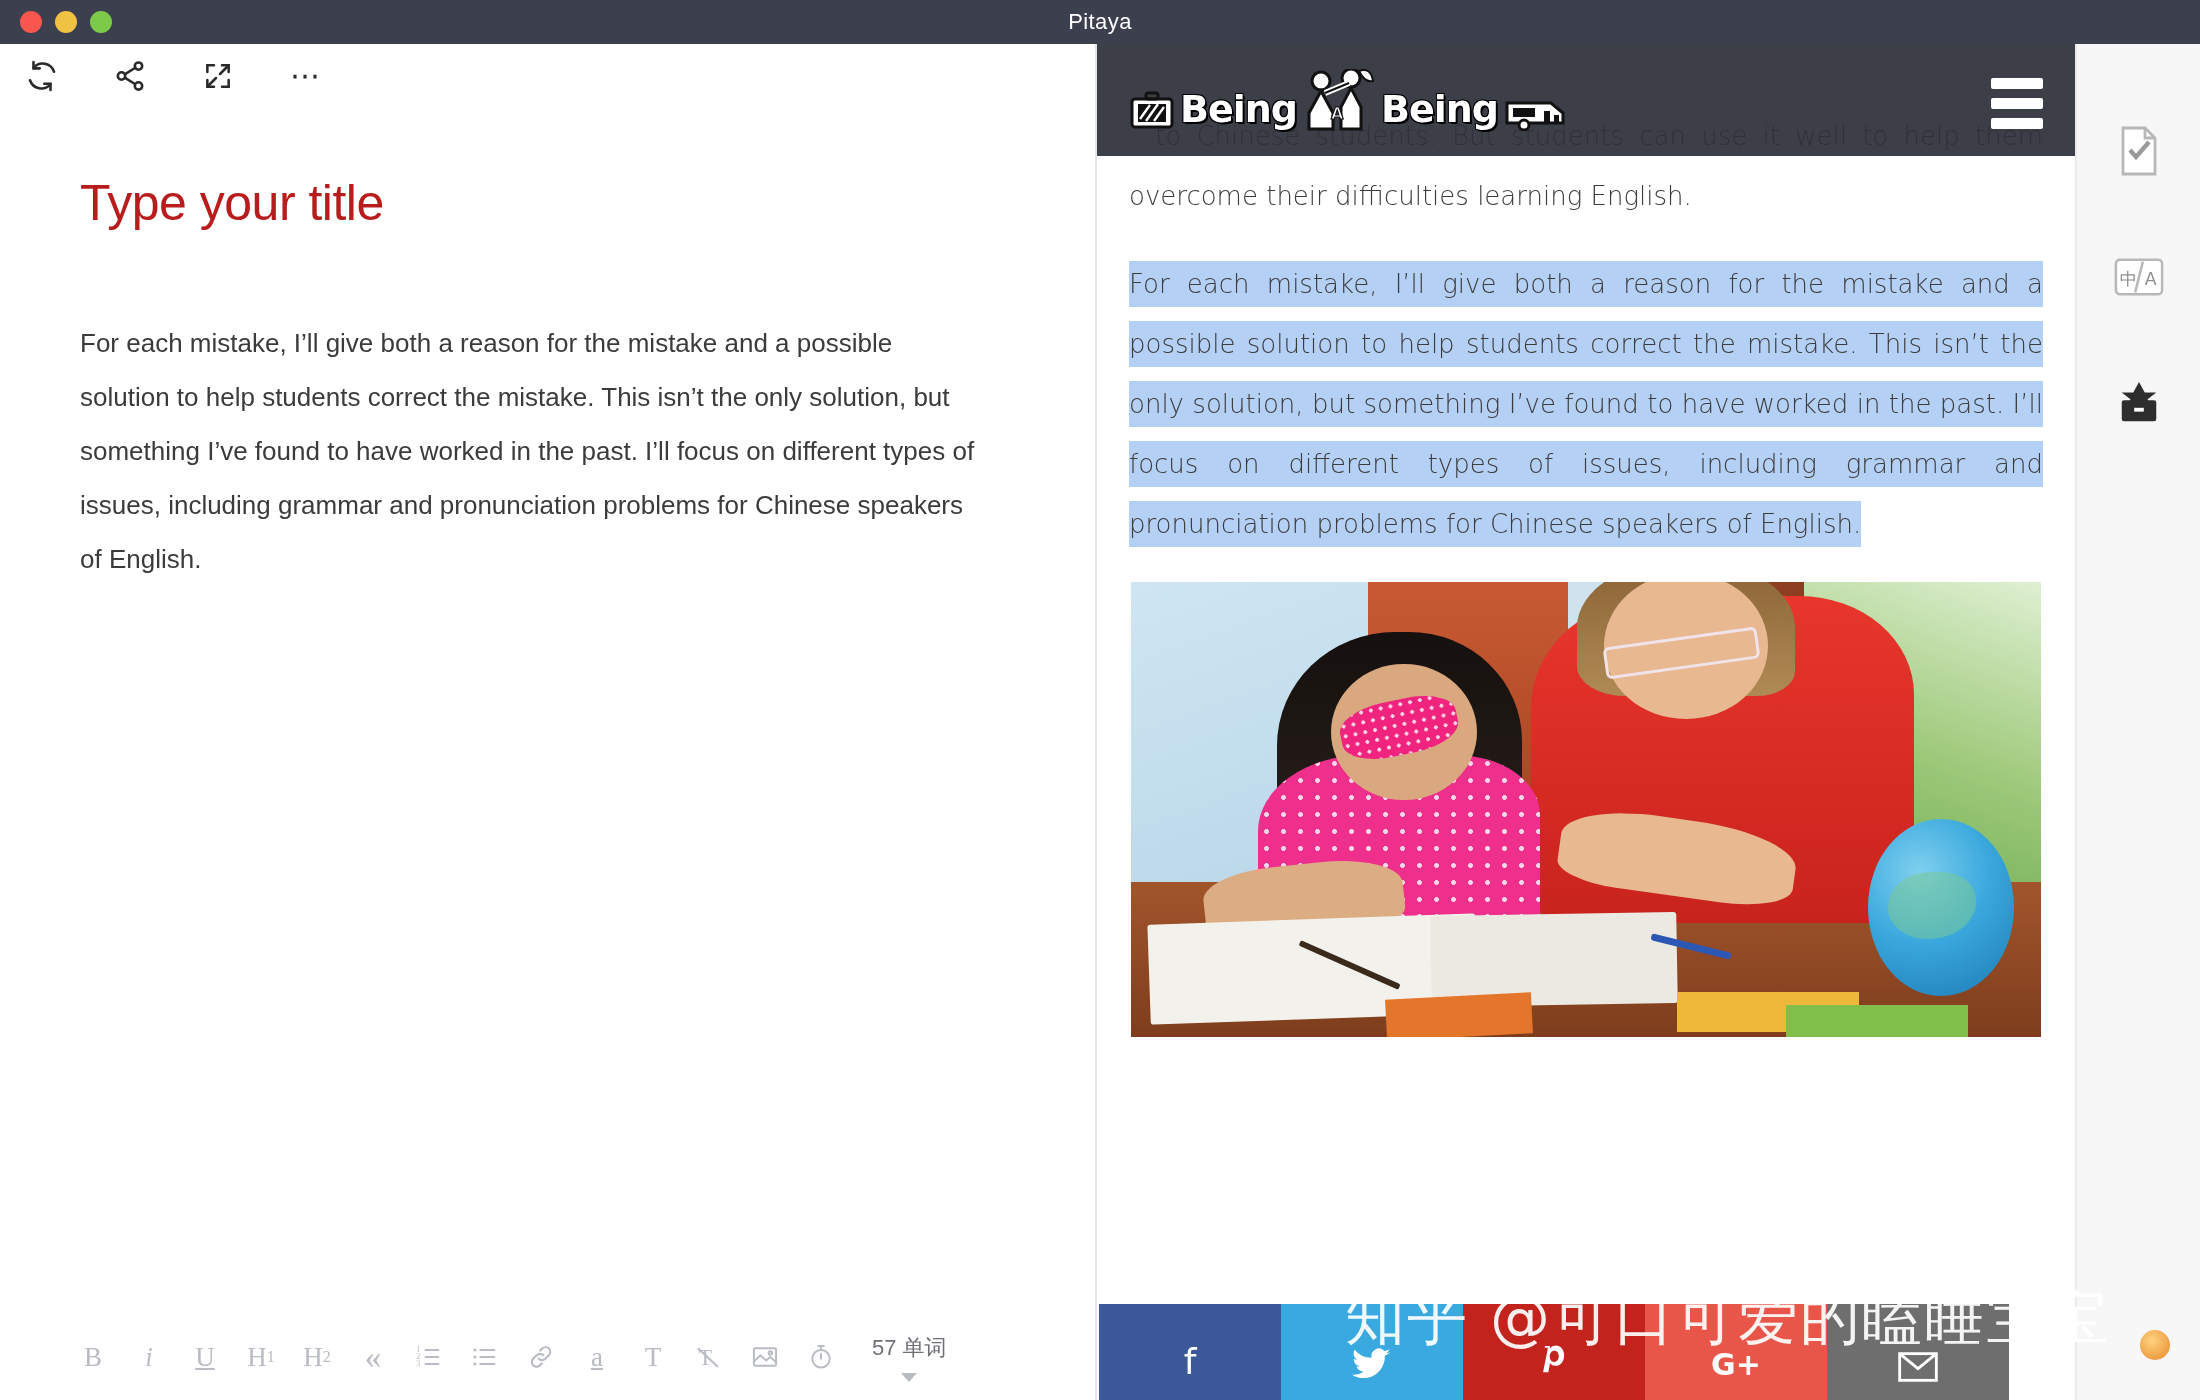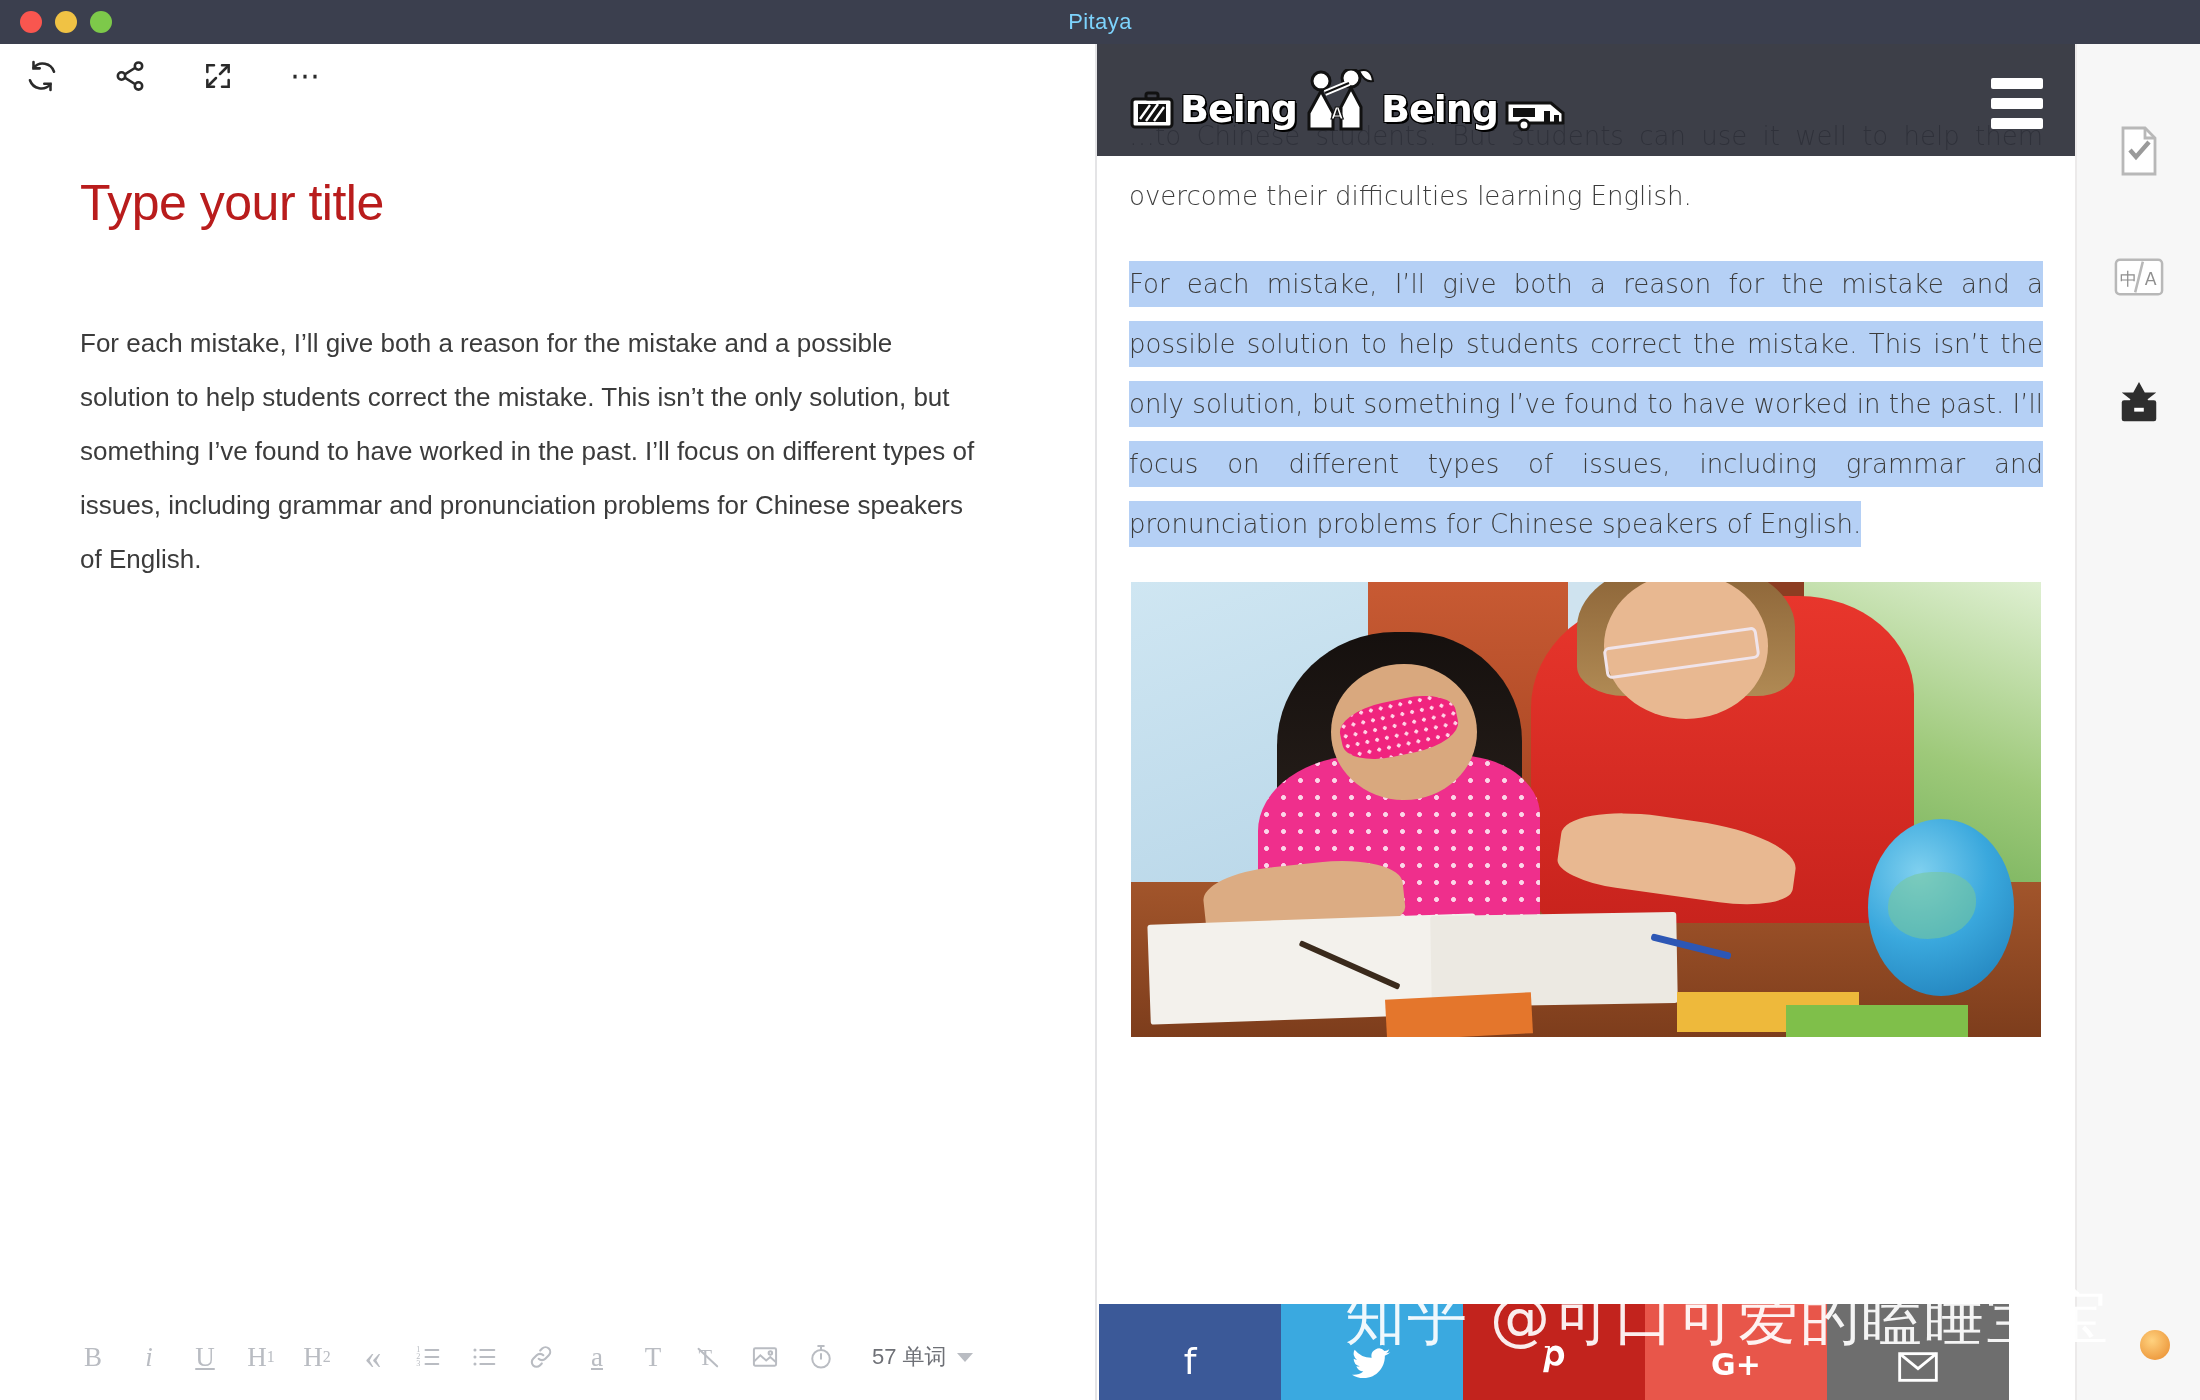--- a/index.html
+++ b/index.html
@@ -18,21 +18,21 @@
     display: flex; align-items: center;
   }
   .traffic { display: flex; gap: 13px; margin-left: 20px; }
   .light { width: 22px; height: 22px; border-radius: 50%; }
   .light.red    { background: #f9564f; }
   .light.yellow { background: #f0c244; }
   .light.green  { background: #7dc94a; }
   .win-title {
     position: absolute; left: 0; width: 2200px;
     text-align: center;
-    color: #7dd3fc; font-size: 22px; letter-spacing: .4px;
+    color: #ffffff; font-size: 22px; letter-spacing: .4px;
   }
 
   
   .editor-pane {
     position: absolute; top: 44px; left: 0;
     width: 1095px; height: 1356px;
     background: #fff;
   }
   .edit-toolbar {
     position: absolute; top: 12px; left: 22px;
@@ -76,20 +76,21 @@
   .fmt.u  { text-decoration: underline; }
   .fmt.strike-a { text-decoration: underline; }
   .fmt sub { font-size: 16px; }
   .fmt svg { display: block; }
   .fmt.quote { font-size: 34px; }
   .wordcount {
     display: flex; align-items: center; gap: 10px;
     margin-left: 10px; font-family: "Liberation Sans", sans-serif;
     font-size: 22px; color: #6e7076;
     cursor: pointer;
+    flex-direction: column;
   }
   .caret {
     width: 0; height: 0;
     border-left: 8px solid transparent;
     border-right: 8px solid transparent;
     border-top: 9px solid #b9bcc2;
   }
 
   
   .divider {

